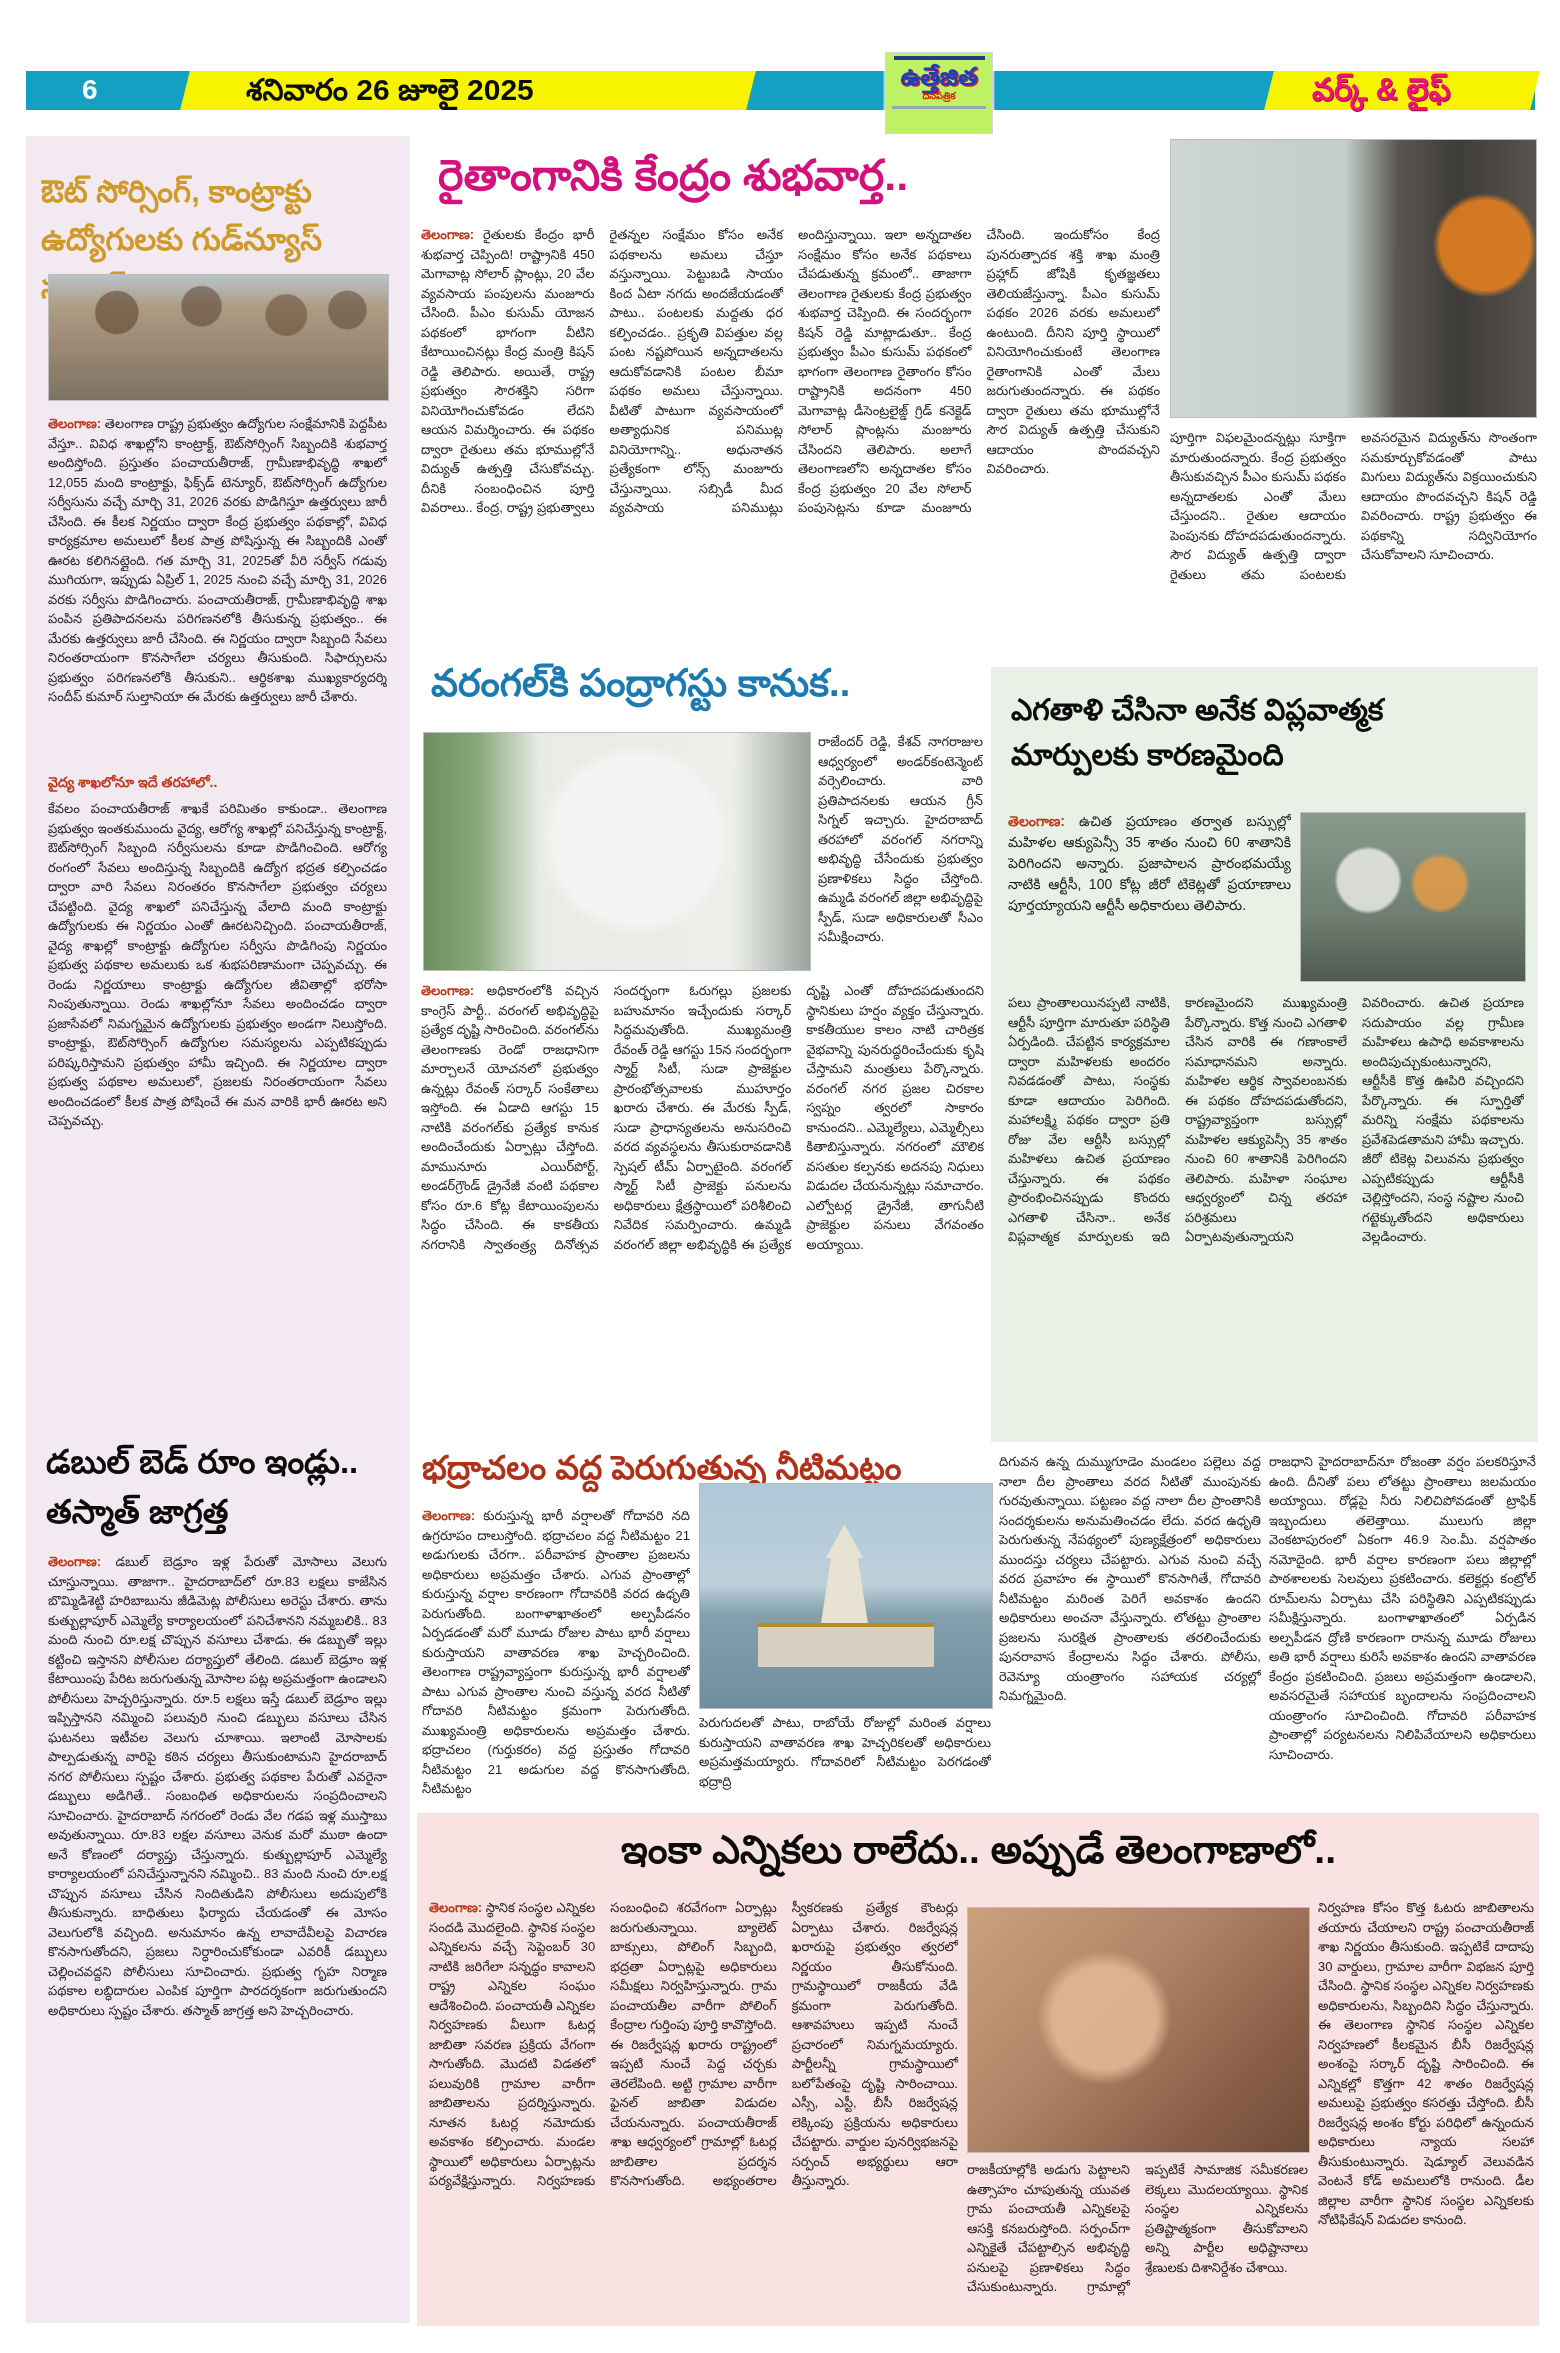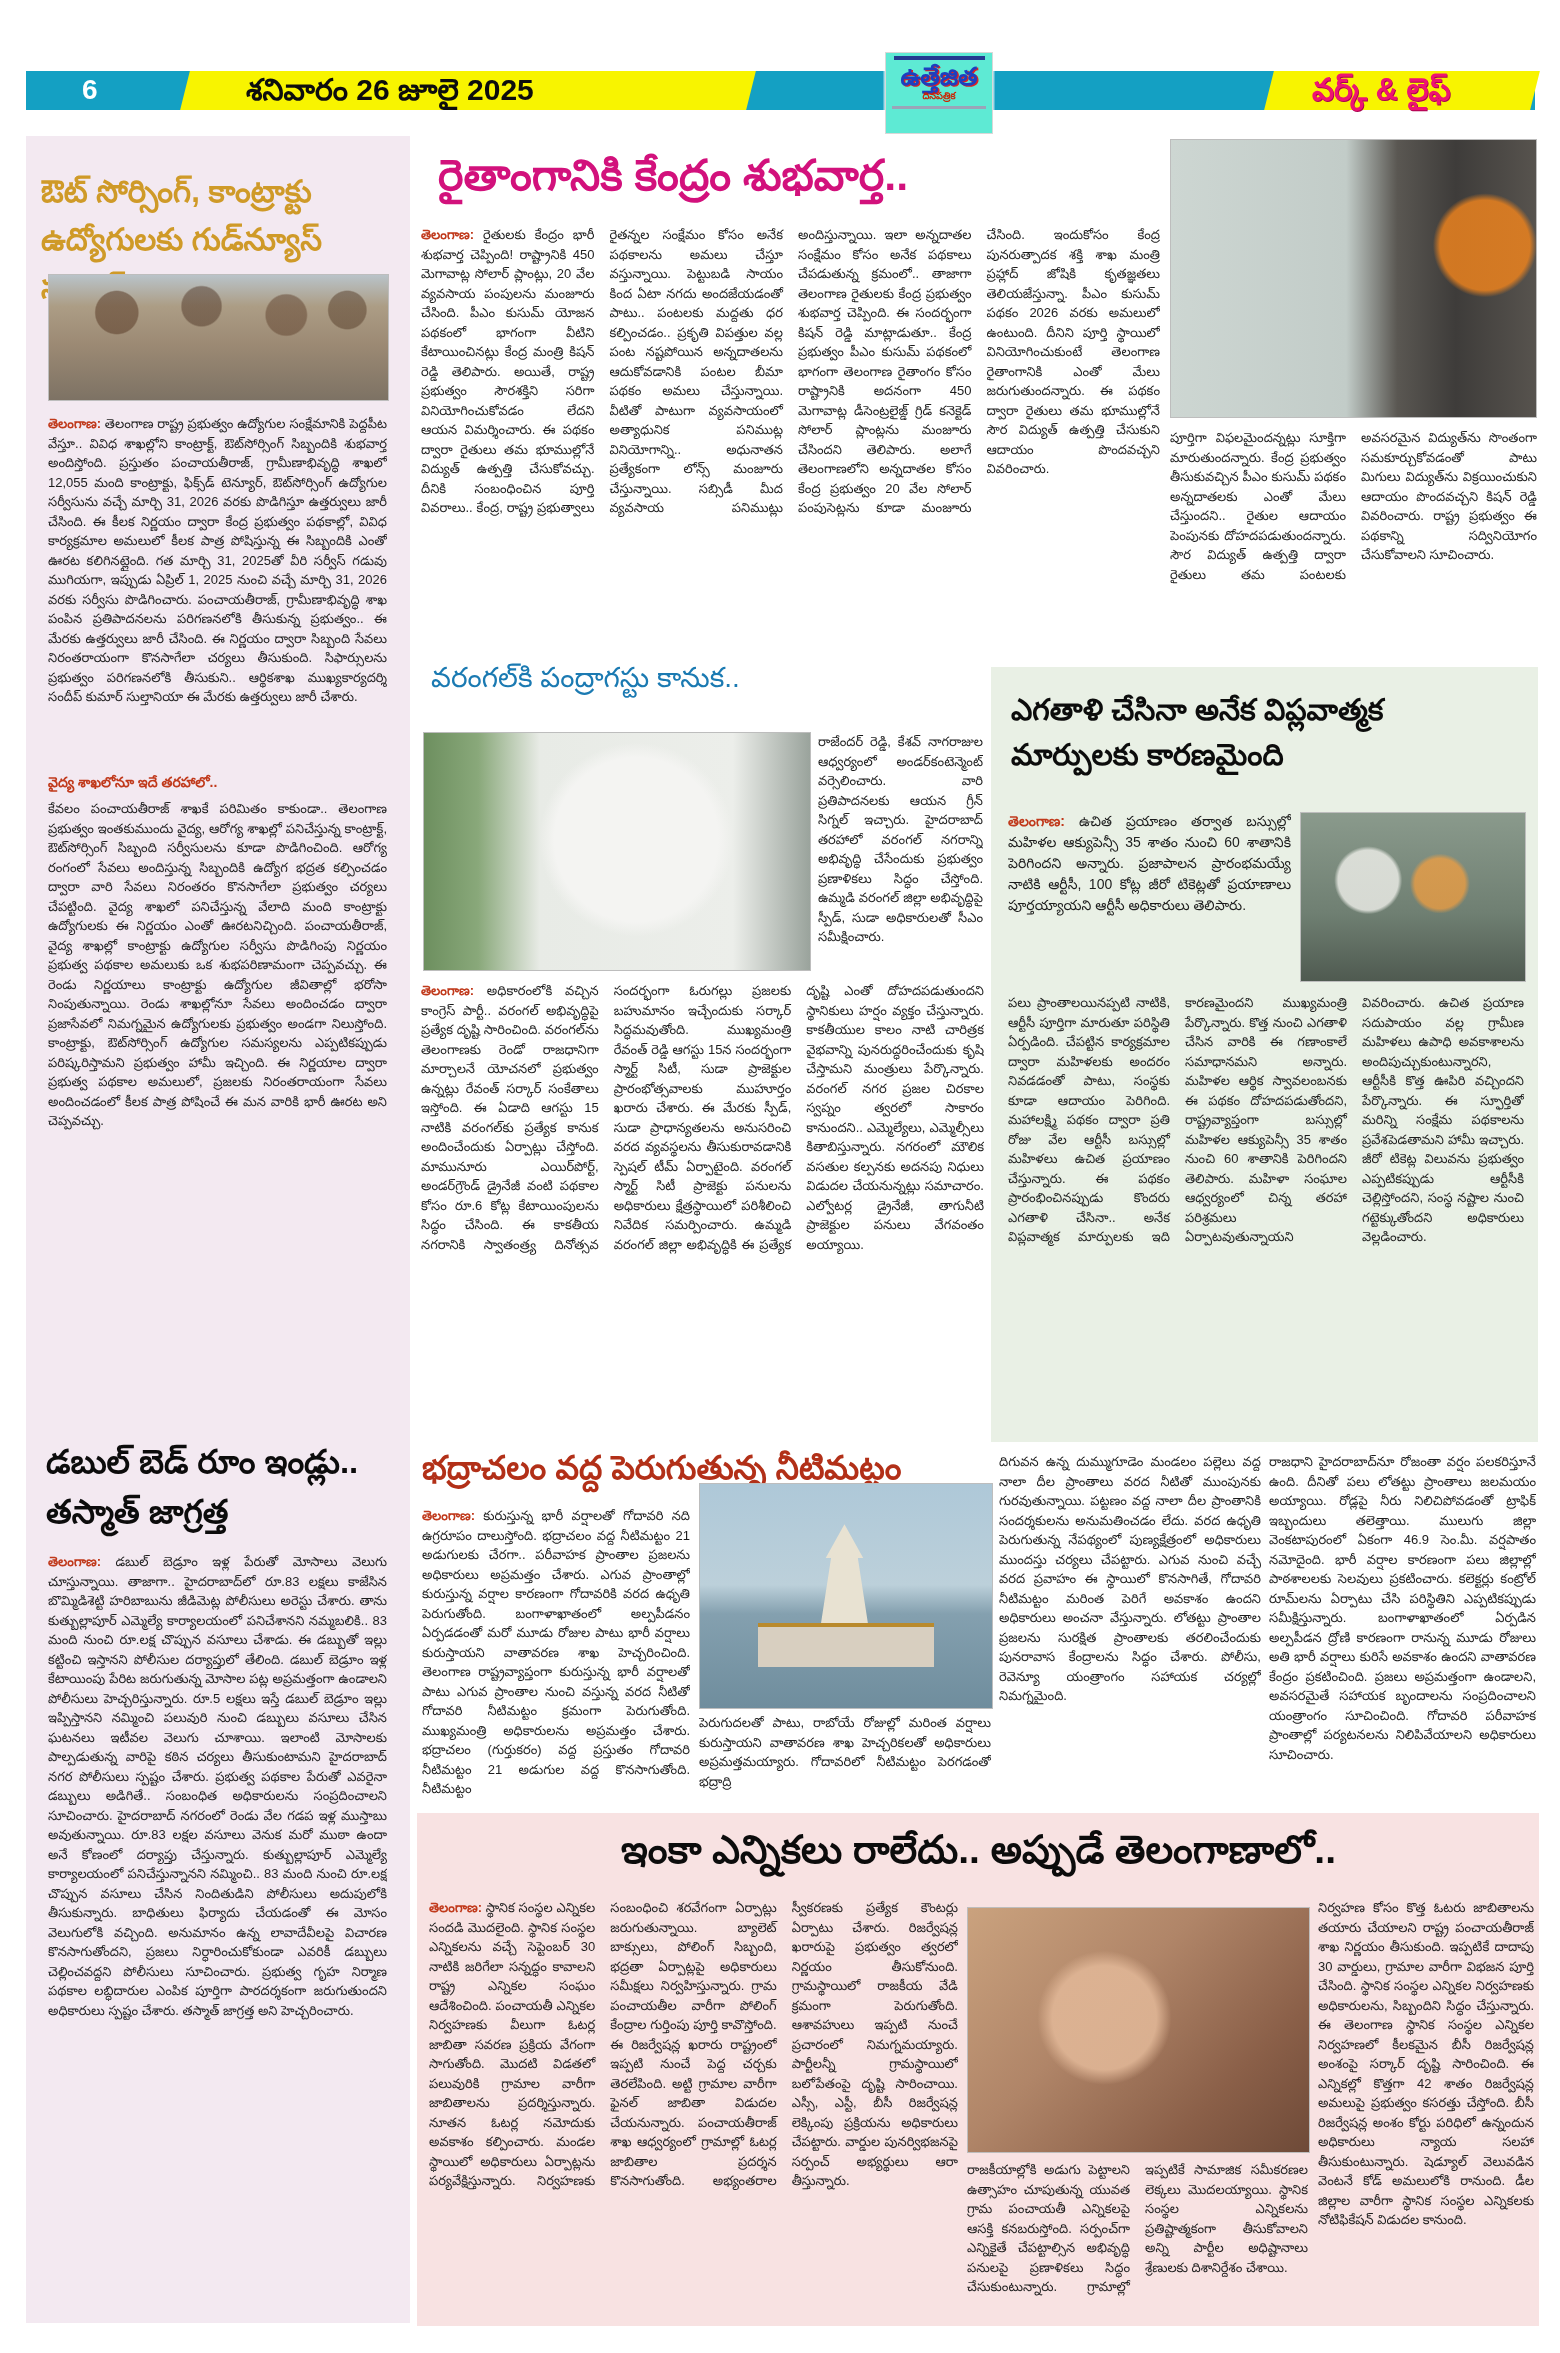--- a/index.html
+++ b/index.html
@@ -6,38 +6,38 @@
   .page{position:relative;width:1561px;height:2354px;background:#ffffff;overflow:hidden;
         font-family:"Liberation Sans","DejaVu Sans",sans-serif;color:#1a1a1a;}
   .abs{position:absolute;}
   
   .topbar{background:#14a0c3;}
   .pageno{color:#ffffff;font-size:28px;font-weight:bold;}
   .skewy{background:#f8f400;transform:skewX(-14deg);}
   .datetext{font-size:30px;font-weight:bold;color:#0d0d0d;white-space:nowrap;}
   .sectiontext{font-size:31px;font-weight:bold;color:#ee1473;white-space:nowrap;
                text-shadow:0.7px 0.7px 0 #a8004e;}
-  .logobox{background:#5eead4;border:0.7px solid #d8d8d8;text-align:center;
+  .logobox{background:#bef264;border:0.7px solid #d8d8d8;text-align:center;
            box-shadow:0 0 0 1.5px rgba(255,255,255,.6);}
   .logoline{height:3.7px;background:#233a8f;margin:3px 7.5px 1.5px 7.5px;}
   .logomain{font-size:25px;font-weight:bold;color:#1d3fbf;text-shadow:1.5px 0.7px 0 #e02020;line-height:1.2;}
   .logotag{font-size:9.7px;font-weight:bold;color:#cc2200;font-family:Liberation Mono, monospace;}
   .logosmall{height:2.2px;background:#9aa4b8;margin:2.2px 6px;}
   
   .body-t{font-size:13px;line-height:1.5;text-align:justify;color:#1c1c1c;overflow:hidden;}
   .lead{color:#c0391b;font-weight:bold;}
   .cols2{column-count:2;column-gap:15px;}
   .cols3{column-count:3;column-gap:15px;}
   .cols4{column-count:4;column-gap:15px;}
   .pinkbox{background:#f3e9f1;}
   .greenbox{background:#e9f0e5;}
   .rosebox{background:#f8e2e2;}
   .hl-gold{color:#cf9a28;font-size:31px;font-weight:bold;line-height:1.55;}
   .hl-magenta{color:#d2117c;font-size:43px;font-weight:bold;line-height:1.3;}
-  .hl-blue{color:#1b7ab2;font-size:28px;font-weight:normal;}
+  .hl-blue{color:#1b7ab2;font-size:38px;font-weight:bold;}
   .hl-black{color:#0c0c0c;font-size:30px;font-weight:900;line-height:1.5;}
   .hl-darkred{color:#b23018;font-size:33px;font-weight:bold;}
   .hl-left-black{color:#0c0c0c;font-size:33px;font-weight:900;line-height:1.5;}
   .hl-elections{color:#0c0c0c;font-size:39px;font-weight:bold;text-align:center;}
   .subhead-red{color:#c0391b;font-size:14px;font-weight:bold;}
   
   .photo{border:0.7px solid #bdbdbd;overflow:hidden;}
   .ph-crowd{background:
       radial-gradient(circle at 20% 30%,rgba(90,60,40,.55) 0 21px,transparent 22.4px),
       radial-gradient(circle at 45% 25%,rgba(80,55,40,.5) 0 19.4px,transparent 21px),

